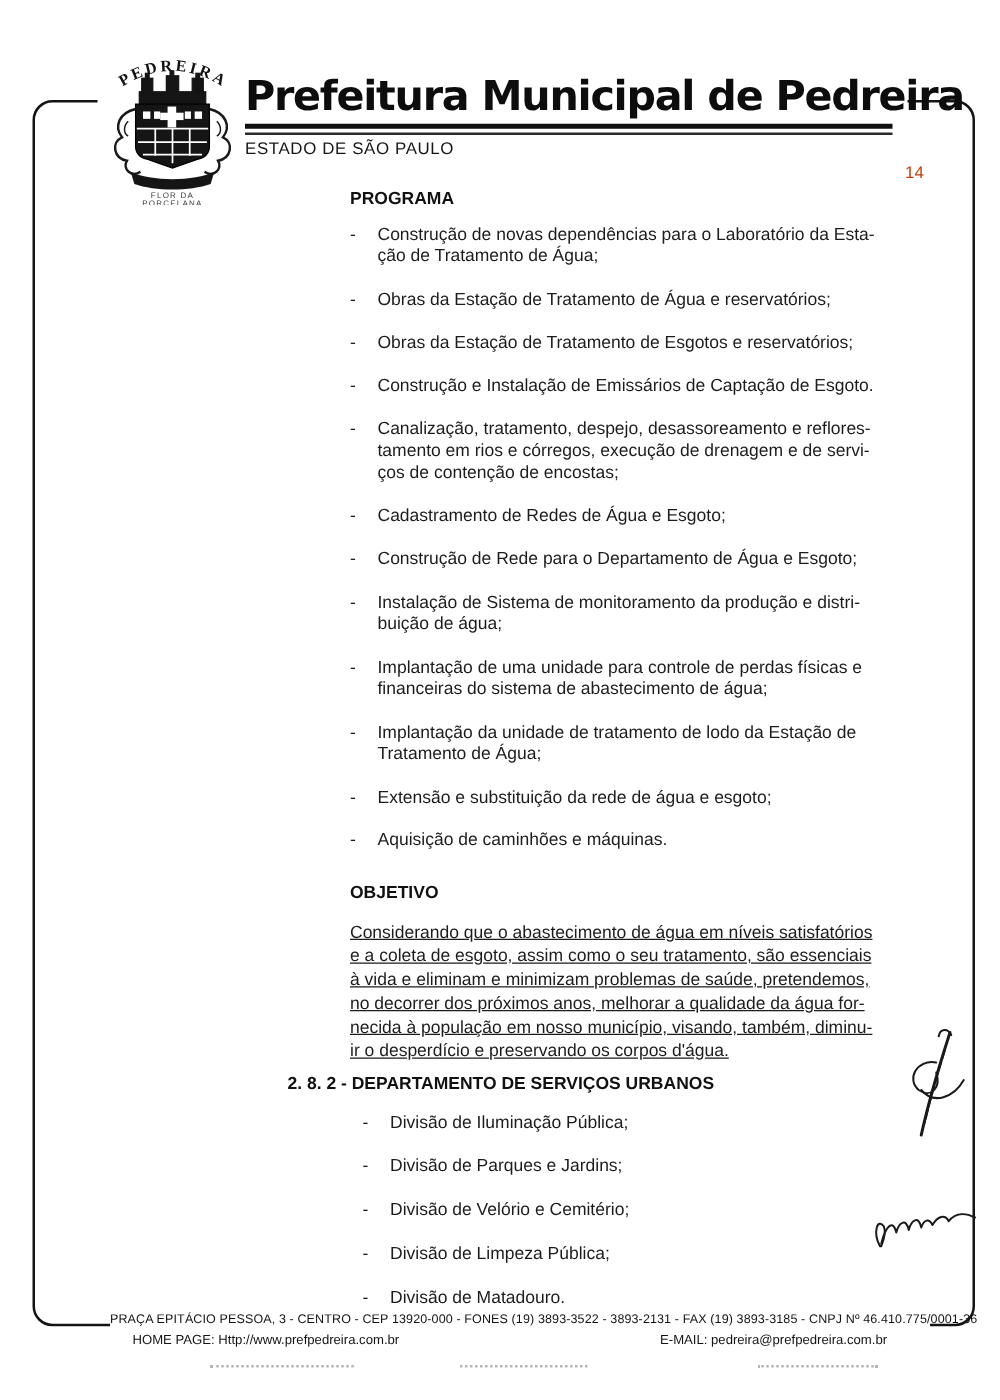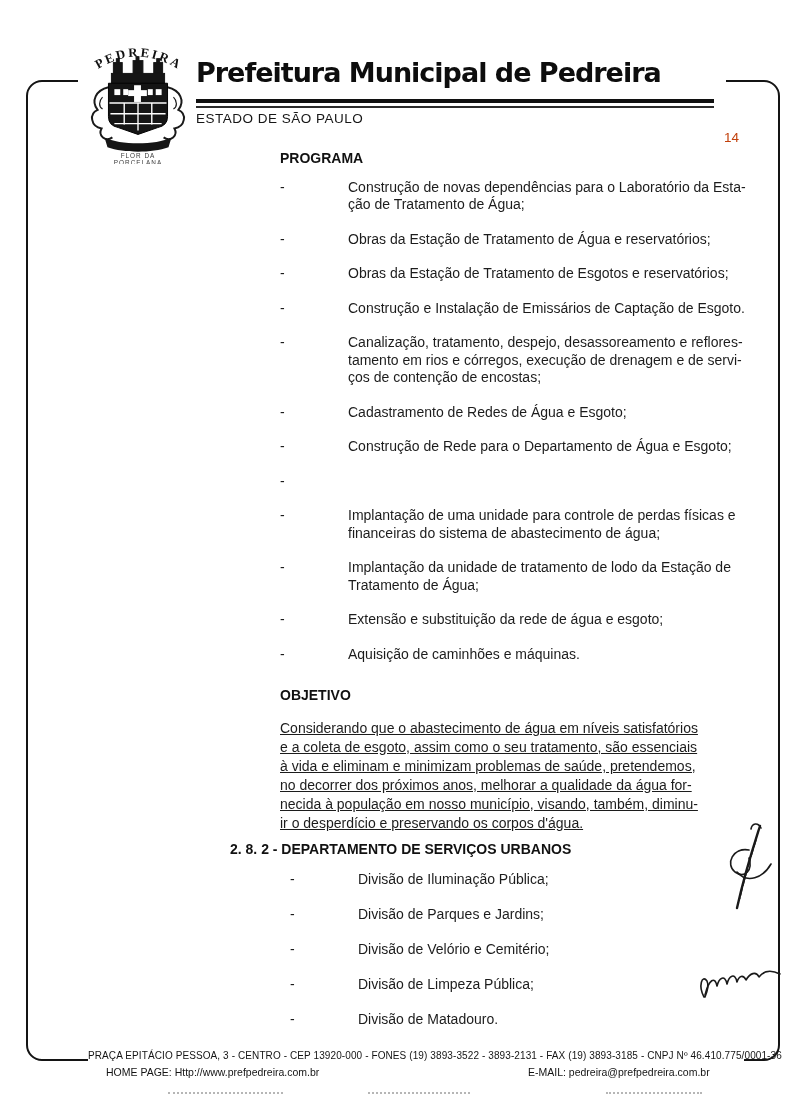--- a/index.html
+++ b/index.html
@@ -16,38 +16,38 @@
   .mask{position:absolute;background:#ffffff;z-index:2;}
   .mask-top{left:78px;top:70px;width:648px;height:16px;}
   .mask-bottom{left:88px;top:1046px;width:656px;height:18px;}
 
   .layer{position:absolute;z-index:3;}
 
   
   .logo{left:78px;top:36px;width:120px;height:128px;}
   .title{
     left:196px;top:57px;width:520px;
-    font-family:"DejaVu Sans",sans-serif;font-weight:bold;font-size:27px;
+    font-family:"DejaVu Sans",sans-serif;font-weight:bold;font-size:33px;
     letter-spacing:-1px;color:#0d0d0d;white-space:nowrap;
   }
   .u1{left:196px;top:99px;width:518px;height:4px;background:#101010;}
   .u2{left:196px;top:106px;width:518px;height:2px;background:#2a2a2a;}
   .subtitle{
     left:196px;top:111px;width:470px;
     font-size:13.5px;letter-spacing:.5px;color:#161616;
   }
   .page-number{left:724px;top:130px;font-size:13.5px;color:#c2410c;}
 
   
   .content{left:230px;top:150px;width:516px;font-size:14px;line-height:17.5px;}
   .block-program{margin-left:50px;}
   .h-bold{font-weight:bold;font-size:14px;color:#111;margin:0 0 11px 0;}
   .li{display:flex;align-items:flex-start;margin-bottom:17px;}
   .dash{width:22px;flex:0 0 22px;color:#1c1c1c;}
-  .li-text{white-space:pre-line;color:#1c1c1c;margin-left:46px;}
+  .li-text{white-space:pre-line;color:#1c1c1c;}
   .objective-heading{margin:24px 0 14px 0;}
   .paragraph{white-space:pre-line;line-height:19px;color:#1c1c1c;margin:0 0 0 0;text-decoration:underline;}
   .dept-heading{margin:8px 0 13px 0;}
   .block-divisions{margin-left:60px;}
   .block-divisions .li{margin-bottom:17.5px;}
 
   
   .sig{position:absolute;z-index:3;}
   .sig path{fill:none;stroke:#1a1a1a;stroke-linecap:round;stroke-linejoin:round;}
 
@@ -158,20 +158,22 @@
       <div class="li">
           <span class="dash">-</span>
           <span class="li-text">Cadastramento de Redes de Água e Esgoto;</span>
         </div>
       <div class="li">
           <span class="dash">-</span>
           <span class="li-text">Construção de Rede para o Departamento de Água e Esgoto;</span>
         </div>
       <div class="li">
           <span class="dash">-</span>
+          <span class="li-text">Instalação de Sistema de monitoramento da produção e distri-
+buição de água;</span>
         </div>
       <div class="li">
           <span class="dash">-</span>
           <span class="li-text">Implantação de uma unidade para controle de perdas físicas e
 financeiras do sistema de abastecimento de água;</span>
         </div>
       <div class="li">
           <span class="dash">-</span>
           <span class="li-text">Implantação da unidade de tratamento de lodo da Estação de
 Tratamento de Água;</span>

